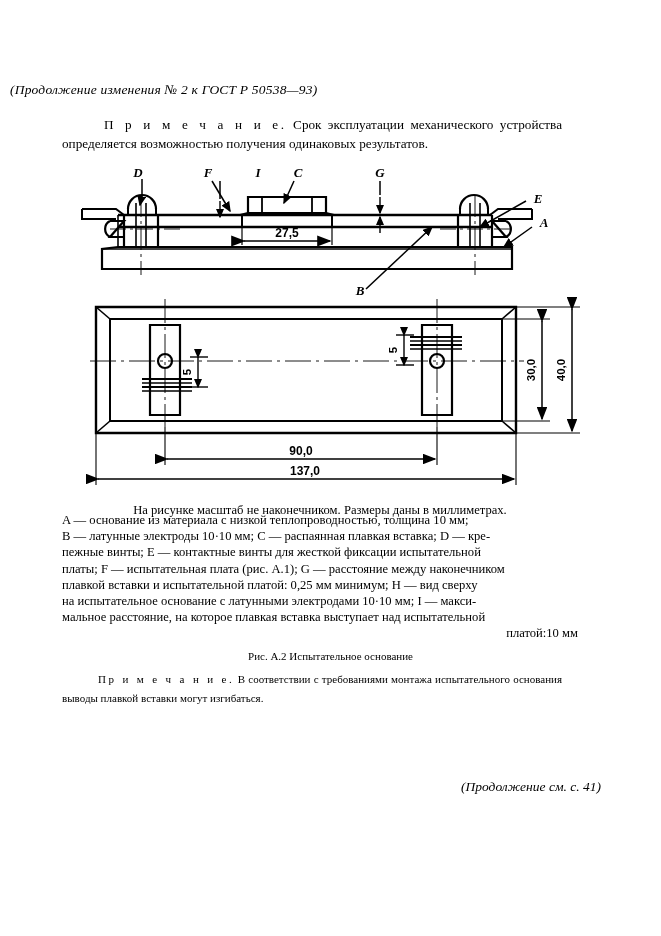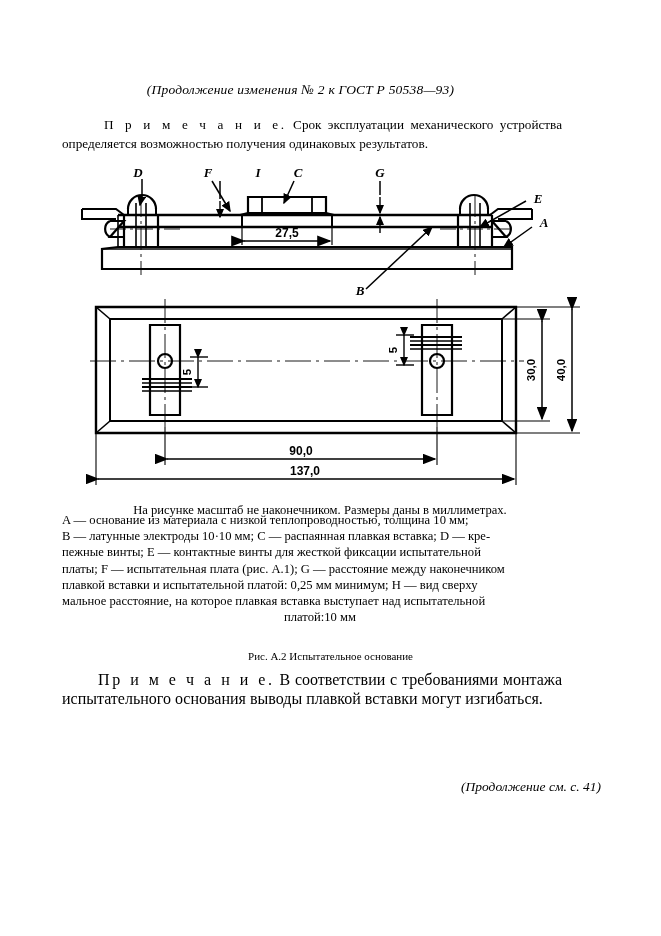--- a/index.html
+++ b/index.html
@@ -17,23 +17,23 @@
   }
   .page {
     position: absolute;
     left: 0; top: 0;
     width: 661px; height: 936px;
   }
 
   
   .header-line {
     position: absolute;
-    left: 0; top: 82px;
+    left: 10px; top: 82px;
     width: 601px;
-    text-align: center;
+    text-align: left;
     font-style: italic;
     font-size: 13.5px;
     letter-spacing: 0.2px;
   }
   .note-top {
     position: absolute;
     left: 62px; top: 115px;
     width: 500px;
     font-size: 13.2px;
     line-height: 19px;
@@ -51,34 +51,34 @@
   }
   .legend {
     position: absolute;
     left: 62px; top: 512px;
     width: 516px;
     font-size: 12.6px;
     line-height: 16.2px;
     text-align: justify;
   }
   .legend div { white-space: nowrap; }
-  .legend .lastline { text-align: center; white-space: normal; }
+  .legend .lastline { text-align: right; white-space: normal; }
 
   .fig-caption {
     position: absolute;
     left: 0; top: 650px;
     width: 661px;
     text-align: center;
     font-size: 11px;
   }
   .note-bottom {
     position: absolute;
     left: 62px; top: 670px;
     width: 500px;
-    font-size: 16px;
+    font-size: 11px;
     line-height: 19px;
     text-align: justify;
     text-indent: 36px;
   }
   .footer-line {
     position: absolute;
     left: 0; top: 779px;
     width: 601px;
     text-align: right;
     font-style: italic;
@@ -293,20 +293,21 @@
   </div>
 
   <div class="scale-note">На рисунке масштаб не наконечником. Размеры даны в миллиметрах.</div>
 
   <div class="legend">
     <div>A — основание из материала с низкой теплопроводностью, толщина 10 мм;</div>
     <div>B — латунные электроды 10·10 мм; C — распаянная плавкая вставка; D — кре-</div>
     <div>пежные винты; E — контактные винты для жесткой фиксации испытательной</div>
     <div>платы; F — испытательная плата (рис. А.1); G — расстояние между наконечником</div>
     <div>плавкой вставки и испытательной платой:  0,25 мм минимум; H — вид сверху</div>
+    <div>на испытательное основание с латунными электродами 10·10 мм; I — макси-</div>
     <div>мальное расстояние, на которое плавкая вставка  выступает над испытательной</div>
     <div class="lastline">платой:10 мм</div>
   </div>
 
   <div class="fig-caption">Рис. А.2 Испытательное основание</div>
 
   <div class="note-bottom"><span class="spaced">Пр и м е ч а н и е.</span><span> В соответствии с требованиями монтажа испытательного основания выводы плавкой вставки могут изгибаться.</span></div>
 
   <div class="footer-line">(Продолжение см. с. 41)</div>
 

